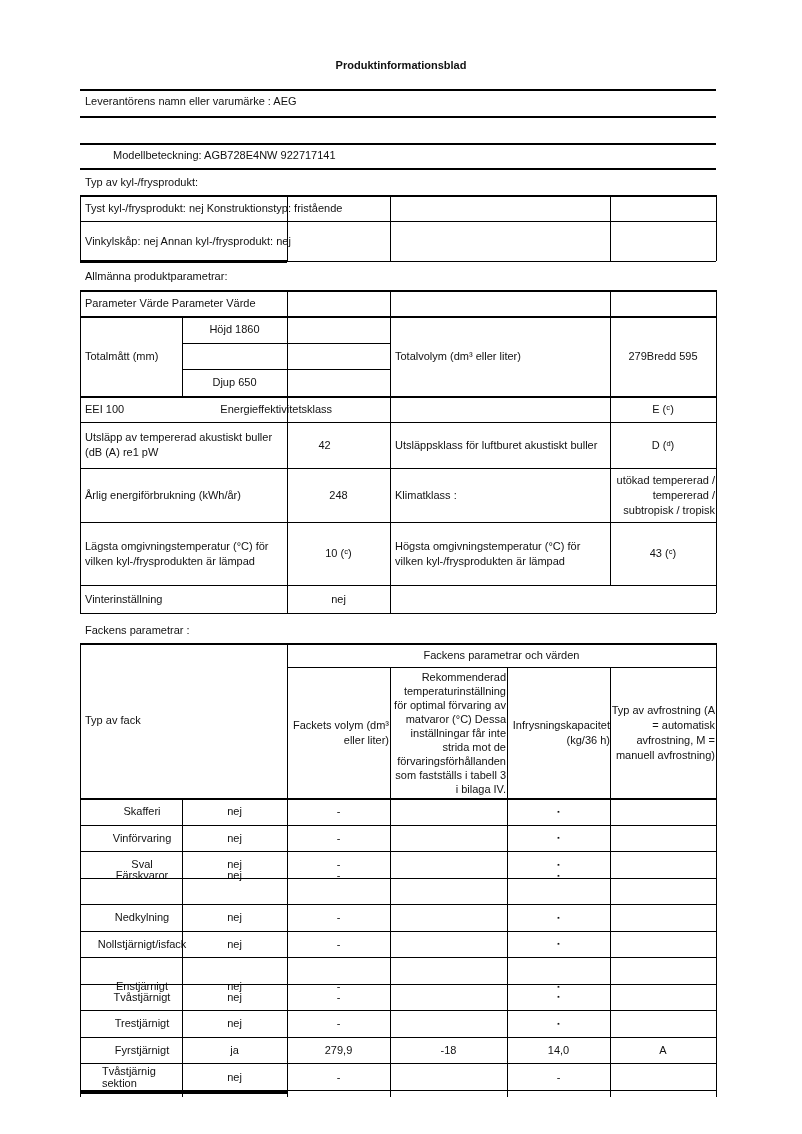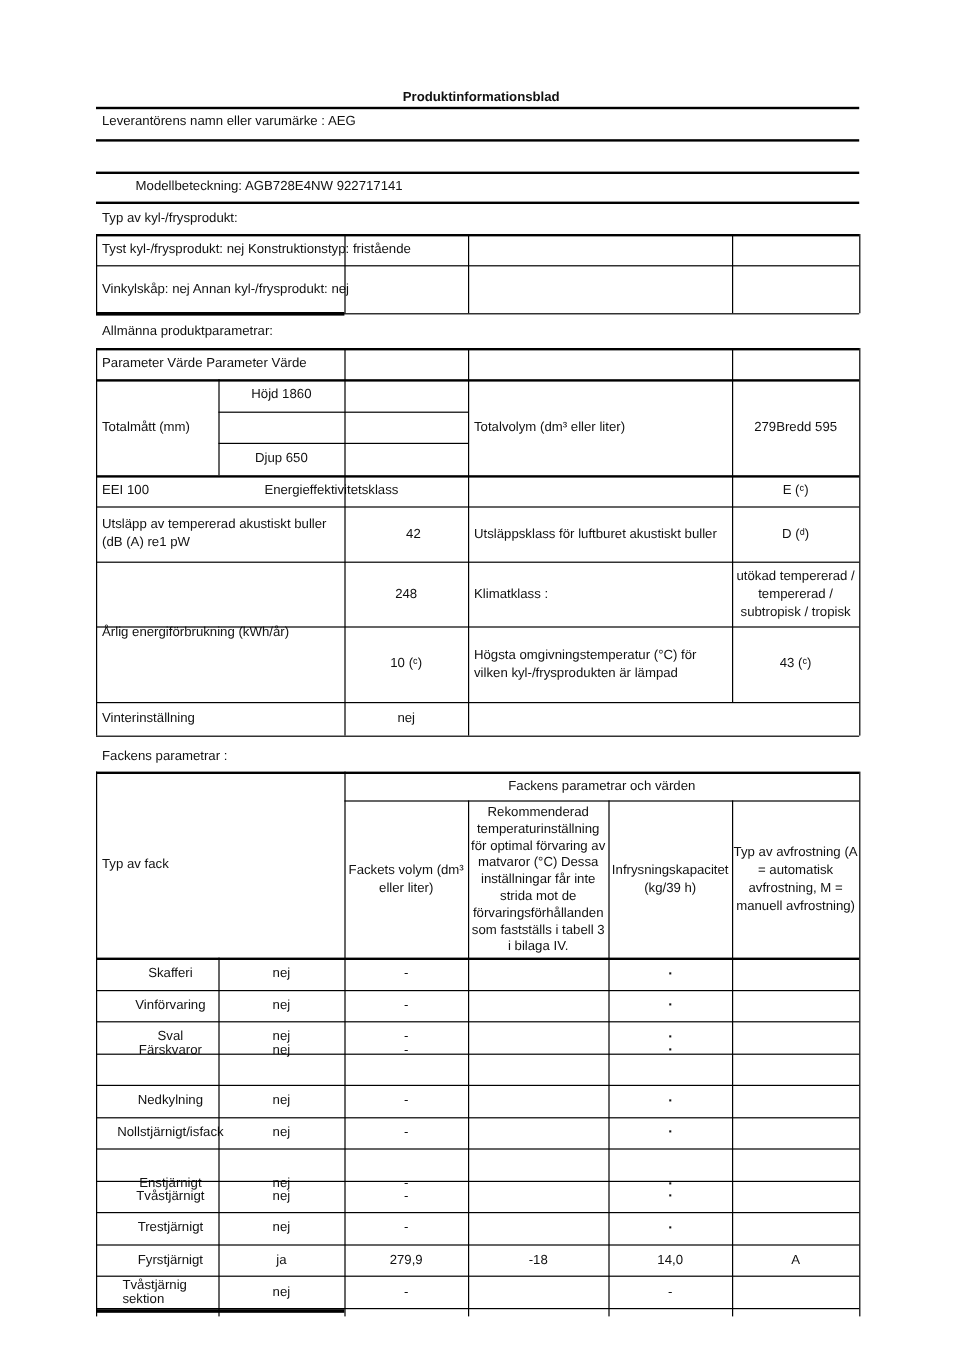--- a/index.html
+++ b/index.html
@@ -2,21 +2,21 @@
 <html><head>
 <meta charset="utf-8">
 <style>
   html,body{margin:0;padding:0;background:#fff;}
   body{font-family:"Liberation Sans", sans-serif;font-size:11px;color:#111;}
   #page{position:relative;width:802px;height:1134px;background:#fff;overflow:hidden;}
   .hl{position:absolute;left:80px;width:636px;height:0;border-top:1px solid #000;z-index:3;}
   .hl2{border-top-width:2px;}
   .seg{position:absolute;left:80px;width:207px;height:0;border-top:3px solid #000;z-index:4;}
   .vl{position:absolute;width:0;border-left:1px solid #000;z-index:3;}
-  .cell{position:absolute;display:flex;align-items:center;justify-content:center;text-align:center;line-height:15px;z-index:2;box-sizing:border-box;}
+  .cell{position:absolute;display:flex;align-items:center;justify-content:center;text-align:right;line-height:15px;z-index:2;box-sizing:border-box;}
   .cl{justify-content:flex-start;text-align:left;}
   .cr{justify-content:flex-end;text-align:right;}
   .nw{white-space:nowrap;overflow:visible;}
   .heading{position:absolute;left:85px;z-index:2;}
   .title{position:absolute;left:0;width:802px;text-align:center;font-weight:bold;z-index:2;}
   .lh14{line-height:14px;}
   .frow{position:absolute;left:80px;width:636px;height:26.5px;display:flex;z-index:2;}
   .frow>div{display:flex;align-items:center;justify-content:center;box-sizing:border-box;}
   .fc1{width:102px;justify-content:flex-start;padding-left:22px;}
   .fc2{width:105px;}
@@ -24,21 +24,21 @@
   .fc4{width:117px;}
   .fc5{width:103px;}
   .fc6{width:106px;}
   .sqm{font-size:7px;}
 </style>
 </head>
 <body>
 
 <div id="page">
 
-  <div class="title" style="top:59px;margin-top:16px;">Produktinformationsblad</div>
+  <div class="title" style="top:59px;">Produktinformationsblad</div>
 
   <div class="hl hl2" style="top:89px;"></div>
   <div class="heading" style="top:95px;">Leverantörens namn eller varumärke : AEG</div>
   <div class="hl hl2" style="top:116px;"></div>
   <div class="hl hl2" style="top:143px;"></div>
   <div class="heading" style="top:149px;padding-left:28px;">Modellbeteckning: AGB728E4NW 922717141</div>
   <div class="hl hl2" style="top:168px;"></div>
 
   <div class="heading" style="top:176px;">Typ av kyl-/frysprodukt:</div>
 
@@ -78,29 +78,30 @@
   <div class="cell" style="left:182px;top:316px;width:105px;height:27px;">Höjd 1860</div>
   <div class="cell" style="left:182px;top:369px;width:105px;height:27px;">Djup 650</div>
   <div class="cell cl" style="left:395px;top:316px;width:213px;height:80px;">Totalvolym (dm³ eller liter)</div>
   <div class="cell" style="left:610px;top:316px;width:106px;height:80px;">279Bredd 595</div>
 
   <div class="cell cl" style="left:85px;top:396px;width:100px;height:26px;">EEI 100</div>
   <div class="cell cr" style="left:80px;top:396px;width:204px;height:26px;margin-left:48px;">Energieffektivitetsklass</div>
   <div class="cell" style="left:610px;top:396px;width:106px;height:26px;">E (ᶜ)</div>
 
   <div class="cell cl" style="left:85px;top:422px;width:197px;height:46px;">Utsläpp av tempererad akustiskt buller (dB (A) re1 pW</div>
-  <div class="cell" style="left:293px;top:422px;width:103px;height:46px;">42</div>
+  <div class="cell" style="left:273px;top:422px;width:103px;height:46px;">42</div>
   <div class="cell cl" style="left:395px;top:422px;width:212px;height:46px;">Utsläppsklass för luftburet akustiskt buller</div>
   <div class="cell" style="left:610px;top:422px;width:106px;height:46px;">D (ᵈ)</div>
 
-  <div class="cell cl" style="left:85px;top:468px;width:197px;height:54px;margin-top:32px;">Årlig energiförbrukning (kWh/år)</div>
+  <div class="cell cl" style="left:85px;top:468px;width:197px;height:54px;">Årlig energiförbrukning (kWh/år)</div>
   <div class="cell" style="left:287px;top:468px;width:103px;height:54px;">248</div>
   <div class="cell cl" style="left:395px;top:468px;width:212px;height:54px;">Klimatklass :</div>
   <div class="cell" style="left:611px;top:468px;width:104px;height:54px;">utökad tempererad / tempererad / subtropisk / tropisk</div>
 
+  <div class="cell cl" style="left:85px;top:522px;width:197px;height:63px;">Lägsta omgivningstemperatur (°C) för vilken kyl-/frysprodukten är lämpad</div>
   <div class="cell" style="left:287px;top:522px;width:103px;height:63px;">10 (ᶜ)</div>
   <div class="cell cl" style="left:395px;top:522px;width:212px;height:63px;">Högsta omgivningstemperatur (°C) för vilken kyl-/frysprodukten är lämpad</div>
   <div class="cell" style="left:610px;top:522px;width:106px;height:63px;">43 (ᶜ)</div>
 
   <div class="cell cl" style="left:85px;top:585px;width:197px;height:28px;">Vinterinställning</div>
   <div class="cell" style="left:287px;top:585px;width:103px;height:28px;">nej</div>
 
   <div class="heading" style="top:624px;">Fackens parametrar :</div>
 
   <div class="hl hl2" style="top:643px;"></div>
@@ -123,21 +124,21 @@
   <div class="vl" style="left:287px;top:643px;height:454px;"></div>
   <div class="vl" style="left:390px;top:667px;height:430px;"></div>
   <div class="vl" style="left:507px;top:667px;height:430px;"></div>
   <div class="vl" style="left:610px;top:667px;height:430px;"></div>
   <div class="vl" style="left:716px;top:643px;height:454px;"></div>
 
   <div class="cell" style="left:287px;top:643px;width:429px;height:24px;">Fackens parametrar och värden</div>
   <div class="cell cl" style="left:85px;top:643px;width:190px;height:155px;">Typ av fack</div>
   <div class="cell" style="left:288px;top:667px;width:101px;height:131px;">Fackets volym (dm³ eller liter)</div>
   <div class="cell lh14" style="left:391px;top:667px;width:115px;height:131px;">Rekommenderad temperaturinställning för optimal förvaring av matvaror (°C) Dessa inställningar får inte strida mot de förvaringsförhållanden som fastställs i tabell 3 i bilaga IV.</div>
-  <div class="cell" style="left:507px;top:667px;width:103px;height:131px;">Infrysningskapacitet (kg/39 h)</div>
+  <div class="cell" style="left:507px;top:667px;width:103px;height:131px;">Infrysningskapacitet (kg/36 h)</div>
   <div class="cell" style="left:611px;top:667px;width:104px;height:131px;">Typ av avfrostning (A = automatisk avfrostning, M = manuell avfrostning)</div>
 
   <div class="frow" style="top:798px;">
     <div class="fc1">Skafferi</div>
     <div class="fc2">nej</div>
     <div class="fc3">-</div>
     <div class="fc4"></div>
     <div class="fc5 sqm">▪</div>
     <div class="fc6"></div>
   </div>

